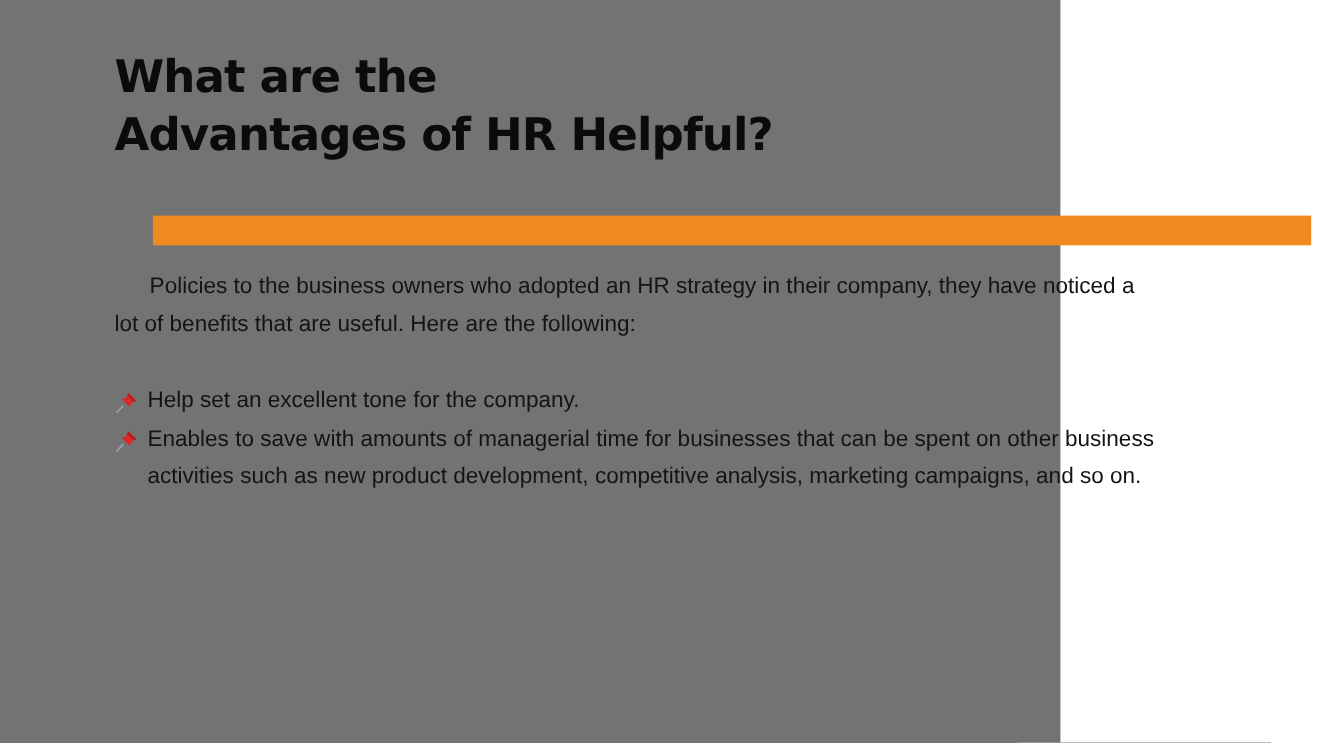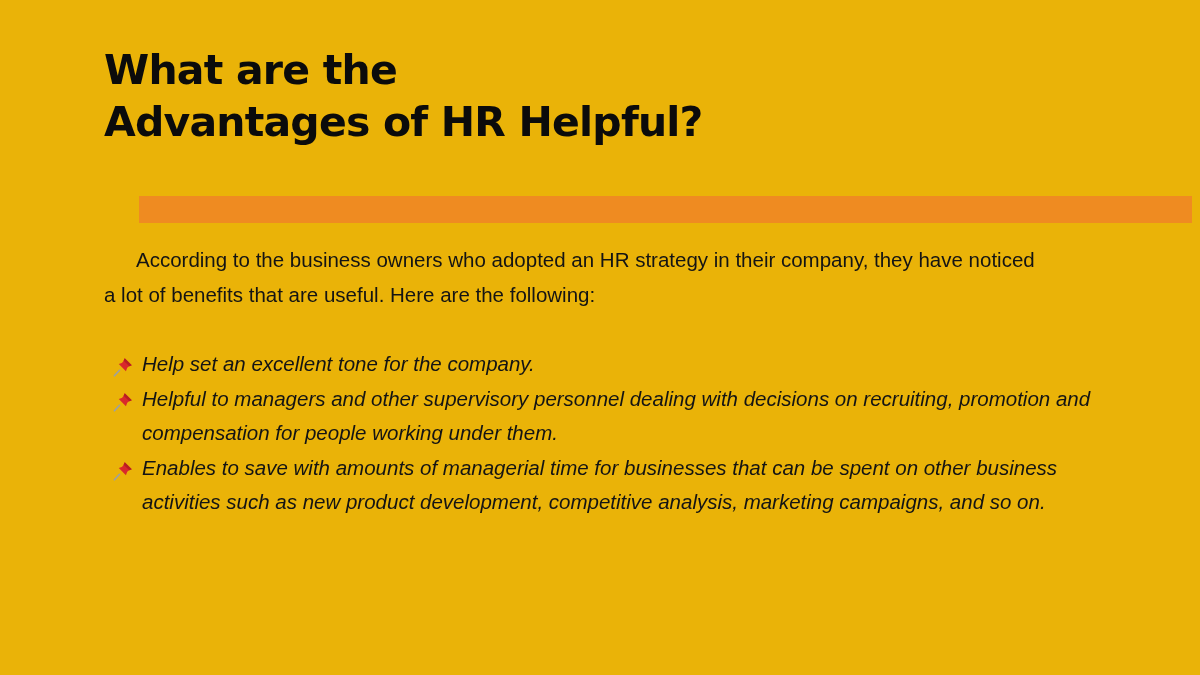--- a/index.html
+++ b/index.html
@@ -8,23 +8,23 @@
   }
   body {
     width: 1200px;
     height: 675px;
     background: #ffffff;
     font-family: "Liberation Sans", sans-serif;
     overflow: hidden;
   }
   .slide {
     position: relative;
-    width: 1200px;
+    width: 964px;
     height: 675px;
-    background: #eab308;
+    background: #737373;
     box-sizing: border-box;
   }
 
   
   .title-block {
     position: absolute;
     left: 104px;
     top: 44px;
     width: 1000px;
   }
@@ -60,24 +60,23 @@
     font-size: 20.5px;
     line-height: 34.5px;
     color: #141414;
     text-indent: 32px;
     margin: 0;
     max-width: 945px;
   }
 
   .bullet-list {
     list-style: none;
-    margin: 8px;
+    margin: 0;
     padding: 0;
     margin-top: 35px;
-    font-style: italic;
   }
   .bullet-item {
     position: relative;
     font-family: "Liberation Sans", sans-serif;
     font-size: 20.5px;
     line-height: 34.5px;
     color: #141414;
     padding-left: 30px;
     max-width: 978px;
   }
@@ -97,21 +96,21 @@
 
   <div class="title-block">
     <div class="title-line">What are the</div>
     <div class="title-line">Advantages of HR Helpful?</div>
   </div>
 
   <div class="accent-bar"></div>
 
   <div class="body-block">
 
-    <p class="intro-paragraph">According to the business owners who adopted an HR strategy in their company, they have noticed a lot of benefits that are useful. Here are the following:</p>
+    <p class="intro-paragraph">Policies to the business owners who adopted an HR strategy in their company, they have noticed a lot of benefits that are useful. Here are the following:</p>
 
     <ul class="bullet-list">
 
       <li class="bullet-item">
         <span class="pin-icon">
           <svg viewBox="0 0 24 24" width="22" height="22" aria-hidden="true">
             <line x1="8.2" y1="15.6" x2="2.6" y2="21.6" stroke="#9aa0a6" stroke-width="1.7" stroke-linecap="round"></line>
             <path d="M13.9 2.4 L21.6 10.1 L18.9 11.3 C17.6 11.9 16.6 12.9 16.1 14.2 L15.2 16.6 L7.4 8.8 L9.8 7.9 C11.1 7.4 12.1 6.4 12.7 5.1 Z" fill="#d9292b"></path>
             <path d="M13.9 2.4 L21.6 10.1 L18.9 11.3 L12.7 5.1 Z" fill="#b71f22"></path>
           </svg>
@@ -120,21 +119,20 @@
       </li>
 
       <li class="bullet-item">
         <span class="pin-icon">
           <svg viewBox="0 0 24 24" width="22" height="22" aria-hidden="true">
             <line x1="8.2" y1="15.6" x2="2.6" y2="21.6" stroke="#9aa0a6" stroke-width="1.7" stroke-linecap="round"></line>
             <path d="M13.9 2.4 L21.6 10.1 L18.9 11.3 C17.6 11.9 16.6 12.9 16.1 14.2 L15.2 16.6 L7.4 8.8 L9.8 7.9 C11.1 7.4 12.1 6.4 12.7 5.1 Z" fill="#d9292b"></path>
             <path d="M13.9 2.4 L21.6 10.1 L18.9 11.3 L12.7 5.1 Z" fill="#b71f22"></path>
           </svg>
         </span>
-        <span>Helpful to managers and other supervisory personnel dealing with decisions on recruiting, promotion and compensation for people working under them.</span>
       </li>
 
       <li class="bullet-item">
         <span class="pin-icon">
           <svg viewBox="0 0 24 24" width="22" height="22" aria-hidden="true">
             <line x1="8.2" y1="15.6" x2="2.6" y2="21.6" stroke="#9aa0a6" stroke-width="1.7" stroke-linecap="round"></line>
             <path d="M13.9 2.4 L21.6 10.1 L18.9 11.3 C17.6 11.9 16.6 12.9 16.1 14.2 L15.2 16.6 L7.4 8.8 L9.8 7.9 C11.1 7.4 12.1 6.4 12.7 5.1 Z" fill="#d9292b"></path>
             <path d="M13.9 2.4 L21.6 10.1 L18.9 11.3 L12.7 5.1 Z" fill="#b71f22"></path>
           </svg>
         </span>

